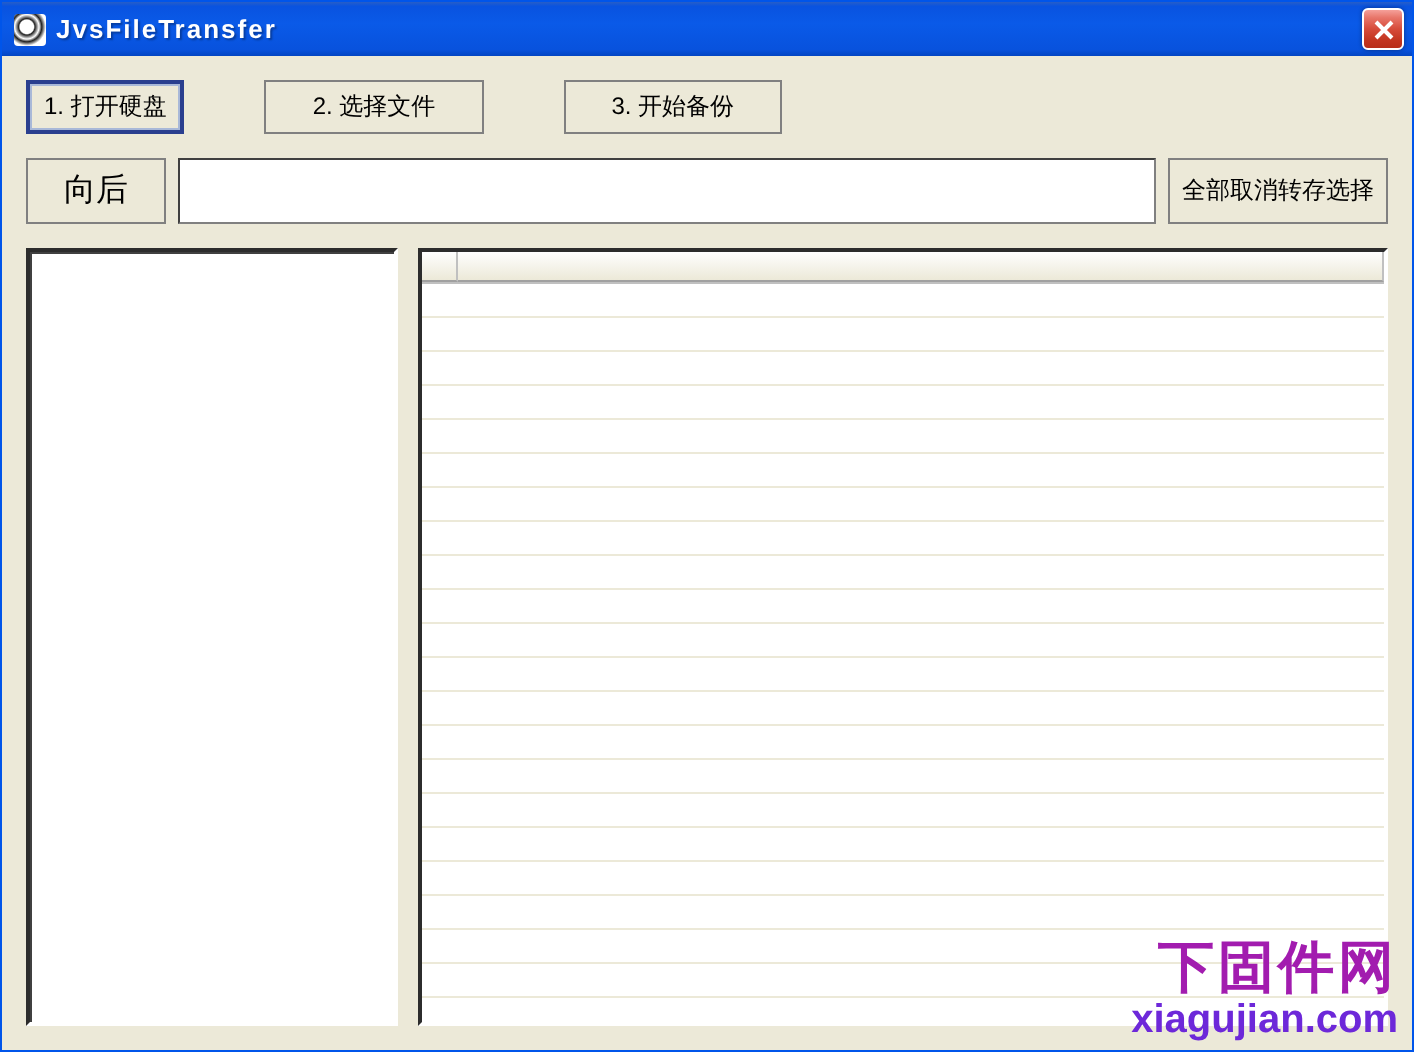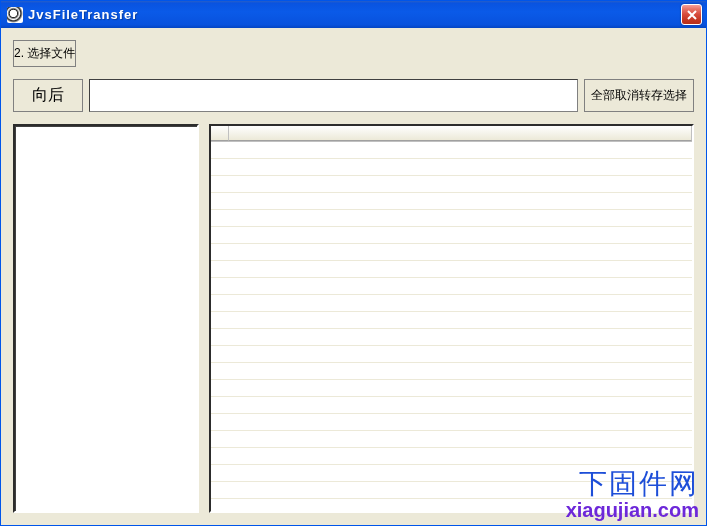--- a/index.html
+++ b/index.html
@@ -68,21 +68,21 @@
       display: flex;
       gap: 40px;
       padding: 4px 0 10px 4px;
       align-items: flex-start;
     }
     .step-btn {
       font-family: "SimSun", "宋体", sans-serif;
       font-size: 12px;
       background: #ece9d8;
       border: 1px solid #808080;
-      padding: 4px 0;
+      padding: 4px 23px;
       cursor: pointer;
       white-space: nowrap;
     }
     .step-btn.active {
       border: 2px solid #2a3f8f;
       box-shadow: inset 0 0 0 1px #a8b8d8;
       padding: 3px 7px;
     }
     .toolbar-row2 {
       display: flex;
@@ -171,22 +171,22 @@
     .watermark {
       position: absolute;
       right: 8px;
       bottom: 4px;
       text-align: right;
       font-family: "SimHei", "黑体", Arial, sans-serif;
       pointer-events: none;
     }
     .watermark-cn {
       font-size: 28px;
-      font-weight: normal;
-      color: #1d4ed8;
+      font-weight: bold;
+      color: #a21caf;
       letter-spacing: 2px;
       line-height: 1;
     }
     .watermark-url {
       font-size: 20px;
       font-weight: bold;
       color: #6d28d9;
       line-height: 1.2;
     }
   </style>
@@ -199,21 +199,23 @@
     <div class="titlebar-text">JvsFileTransfer</div>
     <div class="close-btn">
       <svg viewBox="0 0 10 10">
         <path d="M1 1 L9 9 M9 1 L1 9" stroke="#fff" stroke-width="2" fill="none"></path>
       </svg>
     </div>
   </div>
 
   <div class="client-area">
     <div class="toolbar-row1">
+      <button class="step-btn active">1. 打开硬盘</button>
       <button class="step-btn">2. 选择文件</button>
+      <button class="step-btn">3. 开始备份</button>
     </div>
 
     <div class="toolbar-row2">
       <button class="back-btn">向后</button>
       <div class="path-display"></div>
       <button class="deselect-btn">全部取消转存选择</button>
     </div>
 
     <div class="content-area">
       <div class="left-panel"></div>

